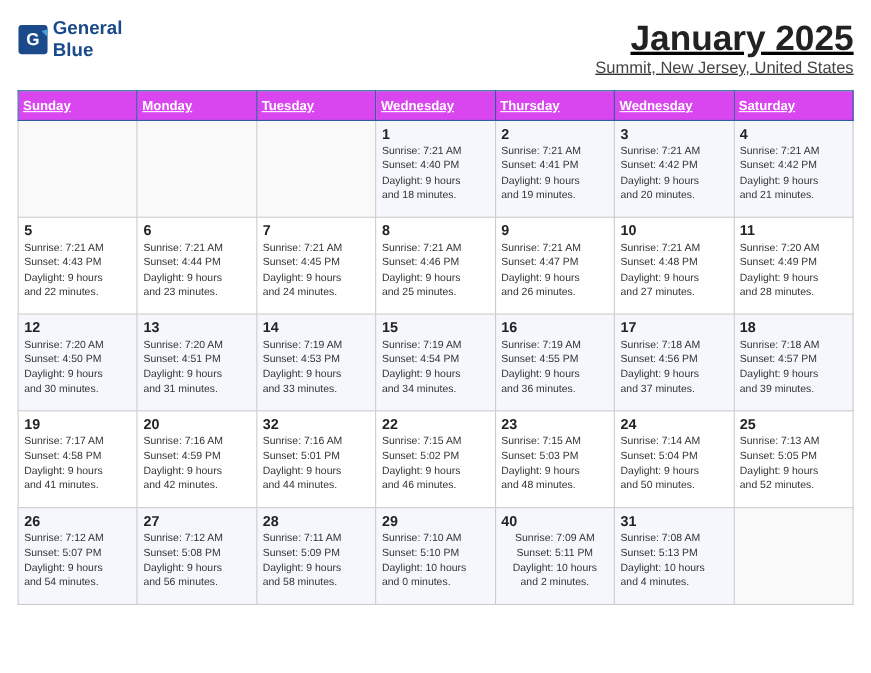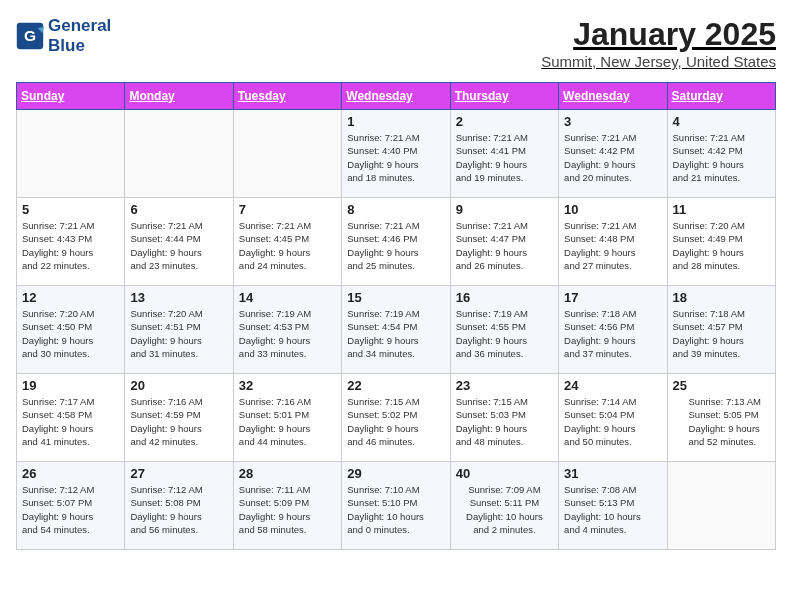--- a/index.html
+++ b/index.html
@@ -294,21 +294,21 @@
         </td>
         <td>
           <span class="day-num">24</span>
           <div class="day-info" style="white-space: pre-line;">Sunrise: 7:14 AM
 Sunset: 5:04 PM
 Daylight: 9 hours
 and 50 minutes.</div>
         </td>
         <td>
           <span class="day-num">25</span>
-          <div class="day-info" style="white-space: pre-line; margin-left: 16px;">Sunrise: 7:13 AM
+          <div class="day-info" style="white-space: pre-line;">Sunrise: 7:13 AM
 Sunset: 5:05 PM
 Daylight: 9 hours
 and 52 minutes.</div>
         </td>
       </tr>
       <tr>
         <td>
           <span class="day-num">26</span>
           <div class="day-info" style="white-space: pre-line;">Sunrise: 7:12 AM
 Sunset: 5:07 PM

